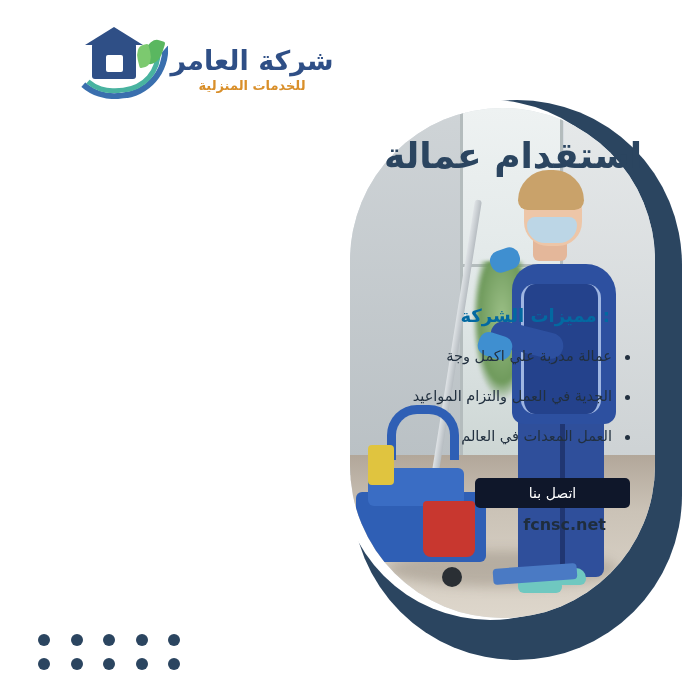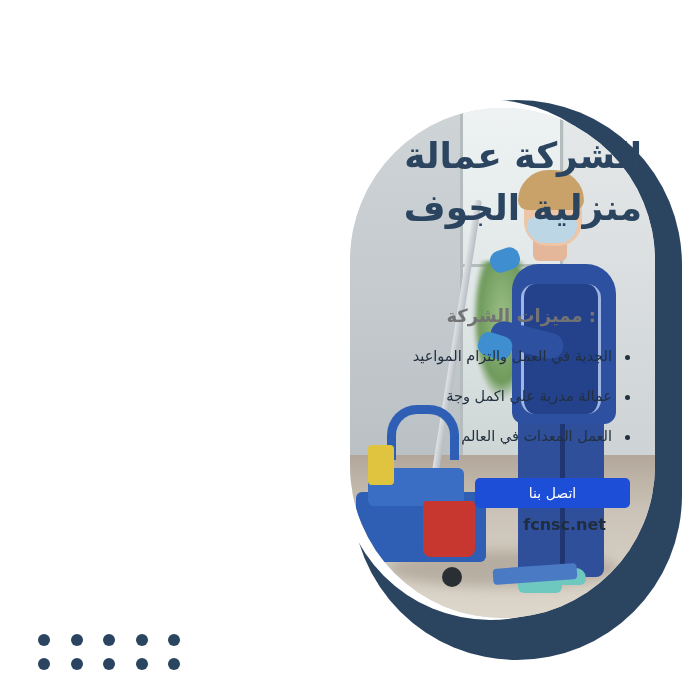--- a/index.html
+++ b/index.html
@@ -352,22 +352,22 @@
     color: #2b4560;
     font-size: 36px;
     font-weight: bold;
     line-height: 1.45;
     z-index: 6;
   }
 
   
   .features-title {
     position: absolute;
-    right: 104px; top: 305px;
-    color: #737373;
+    right: 90px; top: 305px;
+    color: #0369a1;
     font-size: 18px;
     font-weight: bold;
     z-index: 6;
   }
   .features-list {
     position: absolute;
     right: 70px; top: 348px;
     width: 250px;
     list-style: none;
     margin: 0; padding: 0;
@@ -388,21 +388,21 @@
     width: 5px; height: 5px;
     background: #22303f;
     border-radius: 50%;
   }
 
   
   .cta-button {
     position: absolute;
     right: 70px; top: 478px;
     width: 155px; height: 30px;
-    background: #1d4ed8;
+    background: #0f172a;
     border-radius: 5px;
     color: #ffffff;
     font-size: 14px;
     display: flex;
     align-items: center;
     justify-content: center;
     z-index: 6;
     cursor: pointer;
     text-align: right;
   }
@@ -468,30 +468,46 @@
       <div class="cart-top"></div>
       <div class="cart-handle"></div>
       <div class="bucket-yellow"></div>
       <div class="bucket-red"></div>
       <div class="wheel w1"></div>
       <div class="wheel w2"></div>
       <div class="mop-head"></div>
     </div>
   </div>
 
+  <div class="logo-box">
+    <div class="logo-inner">
+      <div class="logo-text">
+        <div class="logo-title">شركة العامر</div>
+        <div class="logo-sub">للخدمات المنزلية</div>
+      </div>
+      <div class="logo-mark">
+        <div class="logo-swoosh"></div>
+        <div class="logo-swoosh2"></div>
+        <div class="logo-house">
+          <div class="logo-window-sq"></div>
+        </div>
+        <div class="logo-leaf"></div>
+        <div class="logo-leaf2"></div>
+      </div>
+    </div>
+  </div>
 
   <div class="headline">
-    <div>الشركة عمالة</div>
-    <div>منزلية الجوف</div>
+    <div>استقدام عمالة</div>
   </div>
 
   <div class="features-title">: مميزات الشركة</div>
   <ul class="features-list">
+    <li>عمالة مدربة علي اكمل وجة</li>
     <li>الجدية في العمل والتزام المواعيد</li>
-    <li>عمالة مدربة علي اكمل وجة</li>
     <li>العمل المعدات في العالم</li>
   </ul>
 
   <div class="cta-button">اتصل بنا</div>
   <div class="site-url">fcnsc.net</div>
 
   <div class="dots">
     <span></span>
     <span></span>
     <span></span>

